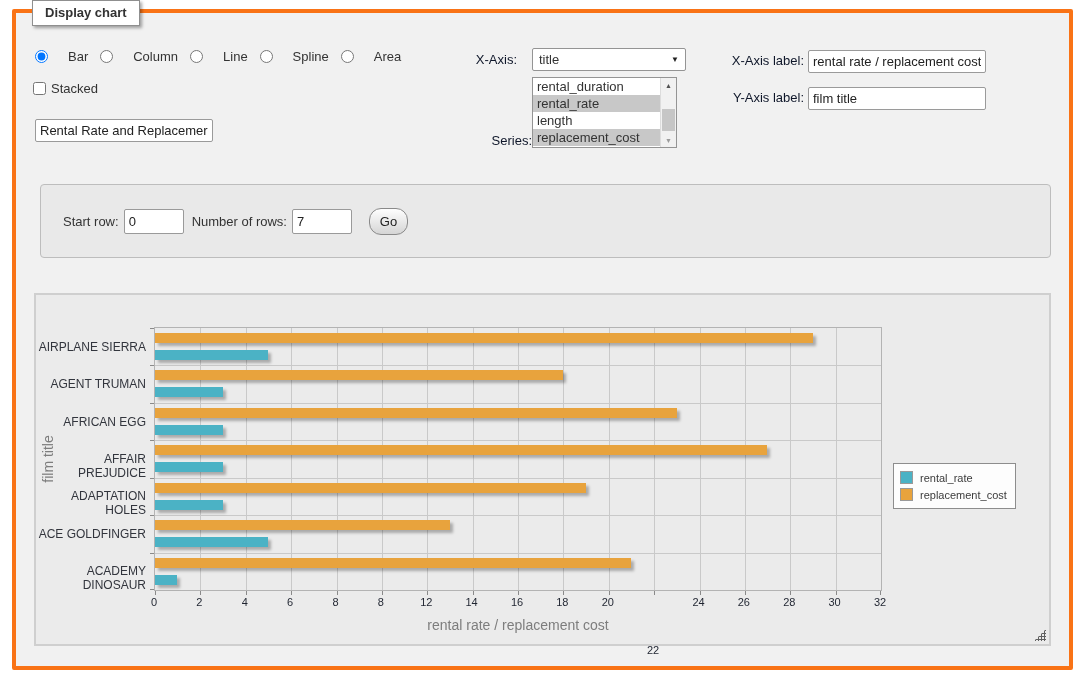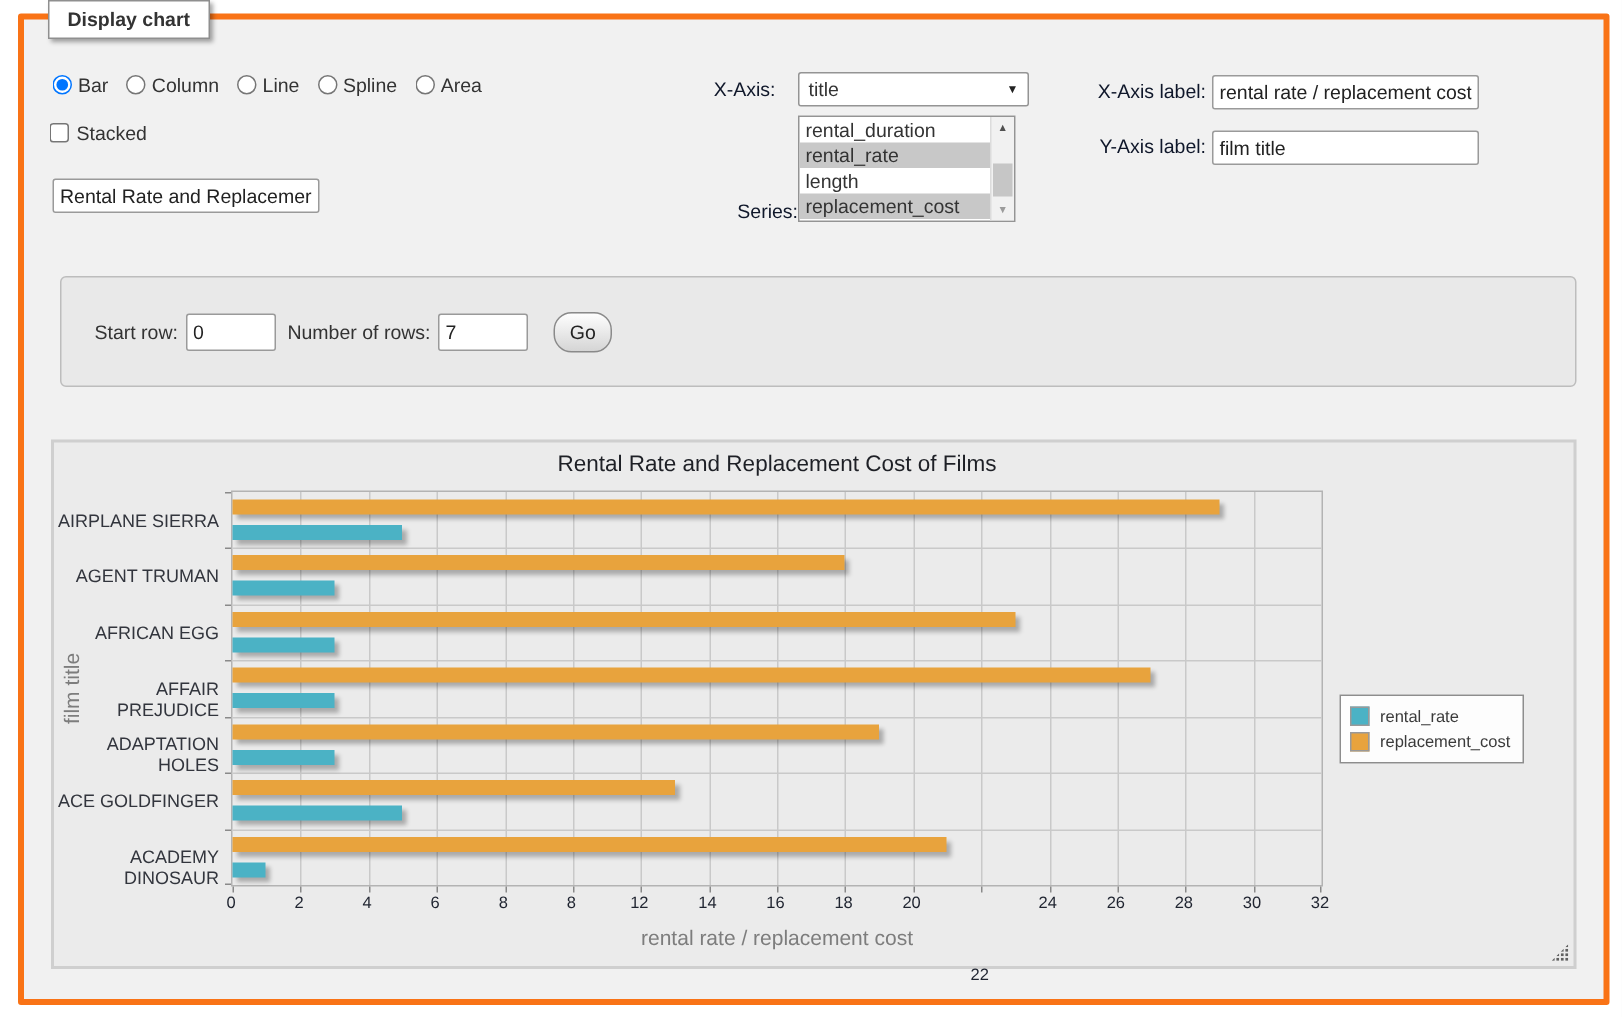--- a/index.html
+++ b/index.html
@@ -8,21 +8,21 @@
 
   
   .fieldset{position:absolute;left:12px;top:9px;width:1053px;height:653px;
     background:#f1f1f1;border:4px solid #f97316;border-radius:2px;}
   .legend-tab{position:absolute;left:16px;top:-13px;background:#fff;border:1px solid #8f8f8f;
     padding:4px 12px 5px 12px;font-weight:bold;font-size:13px;color:#333;
     box-shadow:2px 2px 3px rgba(0,0,0,.35);}
 
   
   .radio-row{position:absolute;left:19px;top:36px;display:flex;align-items:center;gap:12px;}
-  .radio-row label,.stacked-row label{display:flex;align-items:center;gap:4px;cursor:default;}
+  .radio-row label,.stacked-row label{display:flex;align-items:center;gap:20px;cursor:default;}
   input[type=radio],input[type=checkbox]{margin:0;width:13px;height:13px;}
   .stacked-row{position:absolute;left:17px;top:68px;display:flex;align-items:center;gap:5px;}
   .text-input{background:#fff;border:1px solid #9a9a9a;border-radius:2px;
     font:13px "Liberation Sans",sans-serif;color:#222;padding:0 4px;box-sizing:border-box;}
   .title-field{position:absolute;left:19px;top:106px;width:178px;height:23px;}
   .lbl{position:absolute;color:#0f172a;}
   .lbl-xaxis{left:445px;top:39px;width:56px;text-align:right;}
   .lbl-series{left:430px;top:120px;width:86px;text-align:right;}
   .lbl-xlabel{left:700px;top:40px;width:88px;text-align:right;}
   .lbl-ylabel{left:700px;top:77px;width:88px;text-align:right;}
@@ -149,21 +149,20 @@
 
     <div class="subpanel">
       <span class="sp-lbl first">Start row:</span>
       <input class="text-input fld" type="text" value="0" style="">
       <span class="sp-lbl">Number of rows:</span>
       <input class="text-input fld" type="text" value="7" style="">
       <div class="go-btn">Go</div>
     </div>
 
     <div class="chart-panel">
-      <div class="chart-title">Rental Rate and Replacement Cost of Films</div>
       <div class="yaxis-title">
         <span>film title</span>
       </div>
       <div class="plot">
           <div class="tickm-b" style="left: 0px;"></div>
           <div class="gridv" style="left: 45.375px;"></div>
           <div class="tickm-b" style="left: 45.375px;"></div>
           <div class="gridv" style="left: 90.75px;"></div>
           <div class="tickm-b" style="left: 90.75px;"></div>
           <div class="gridv" style="left: 136.125px;"></div>

